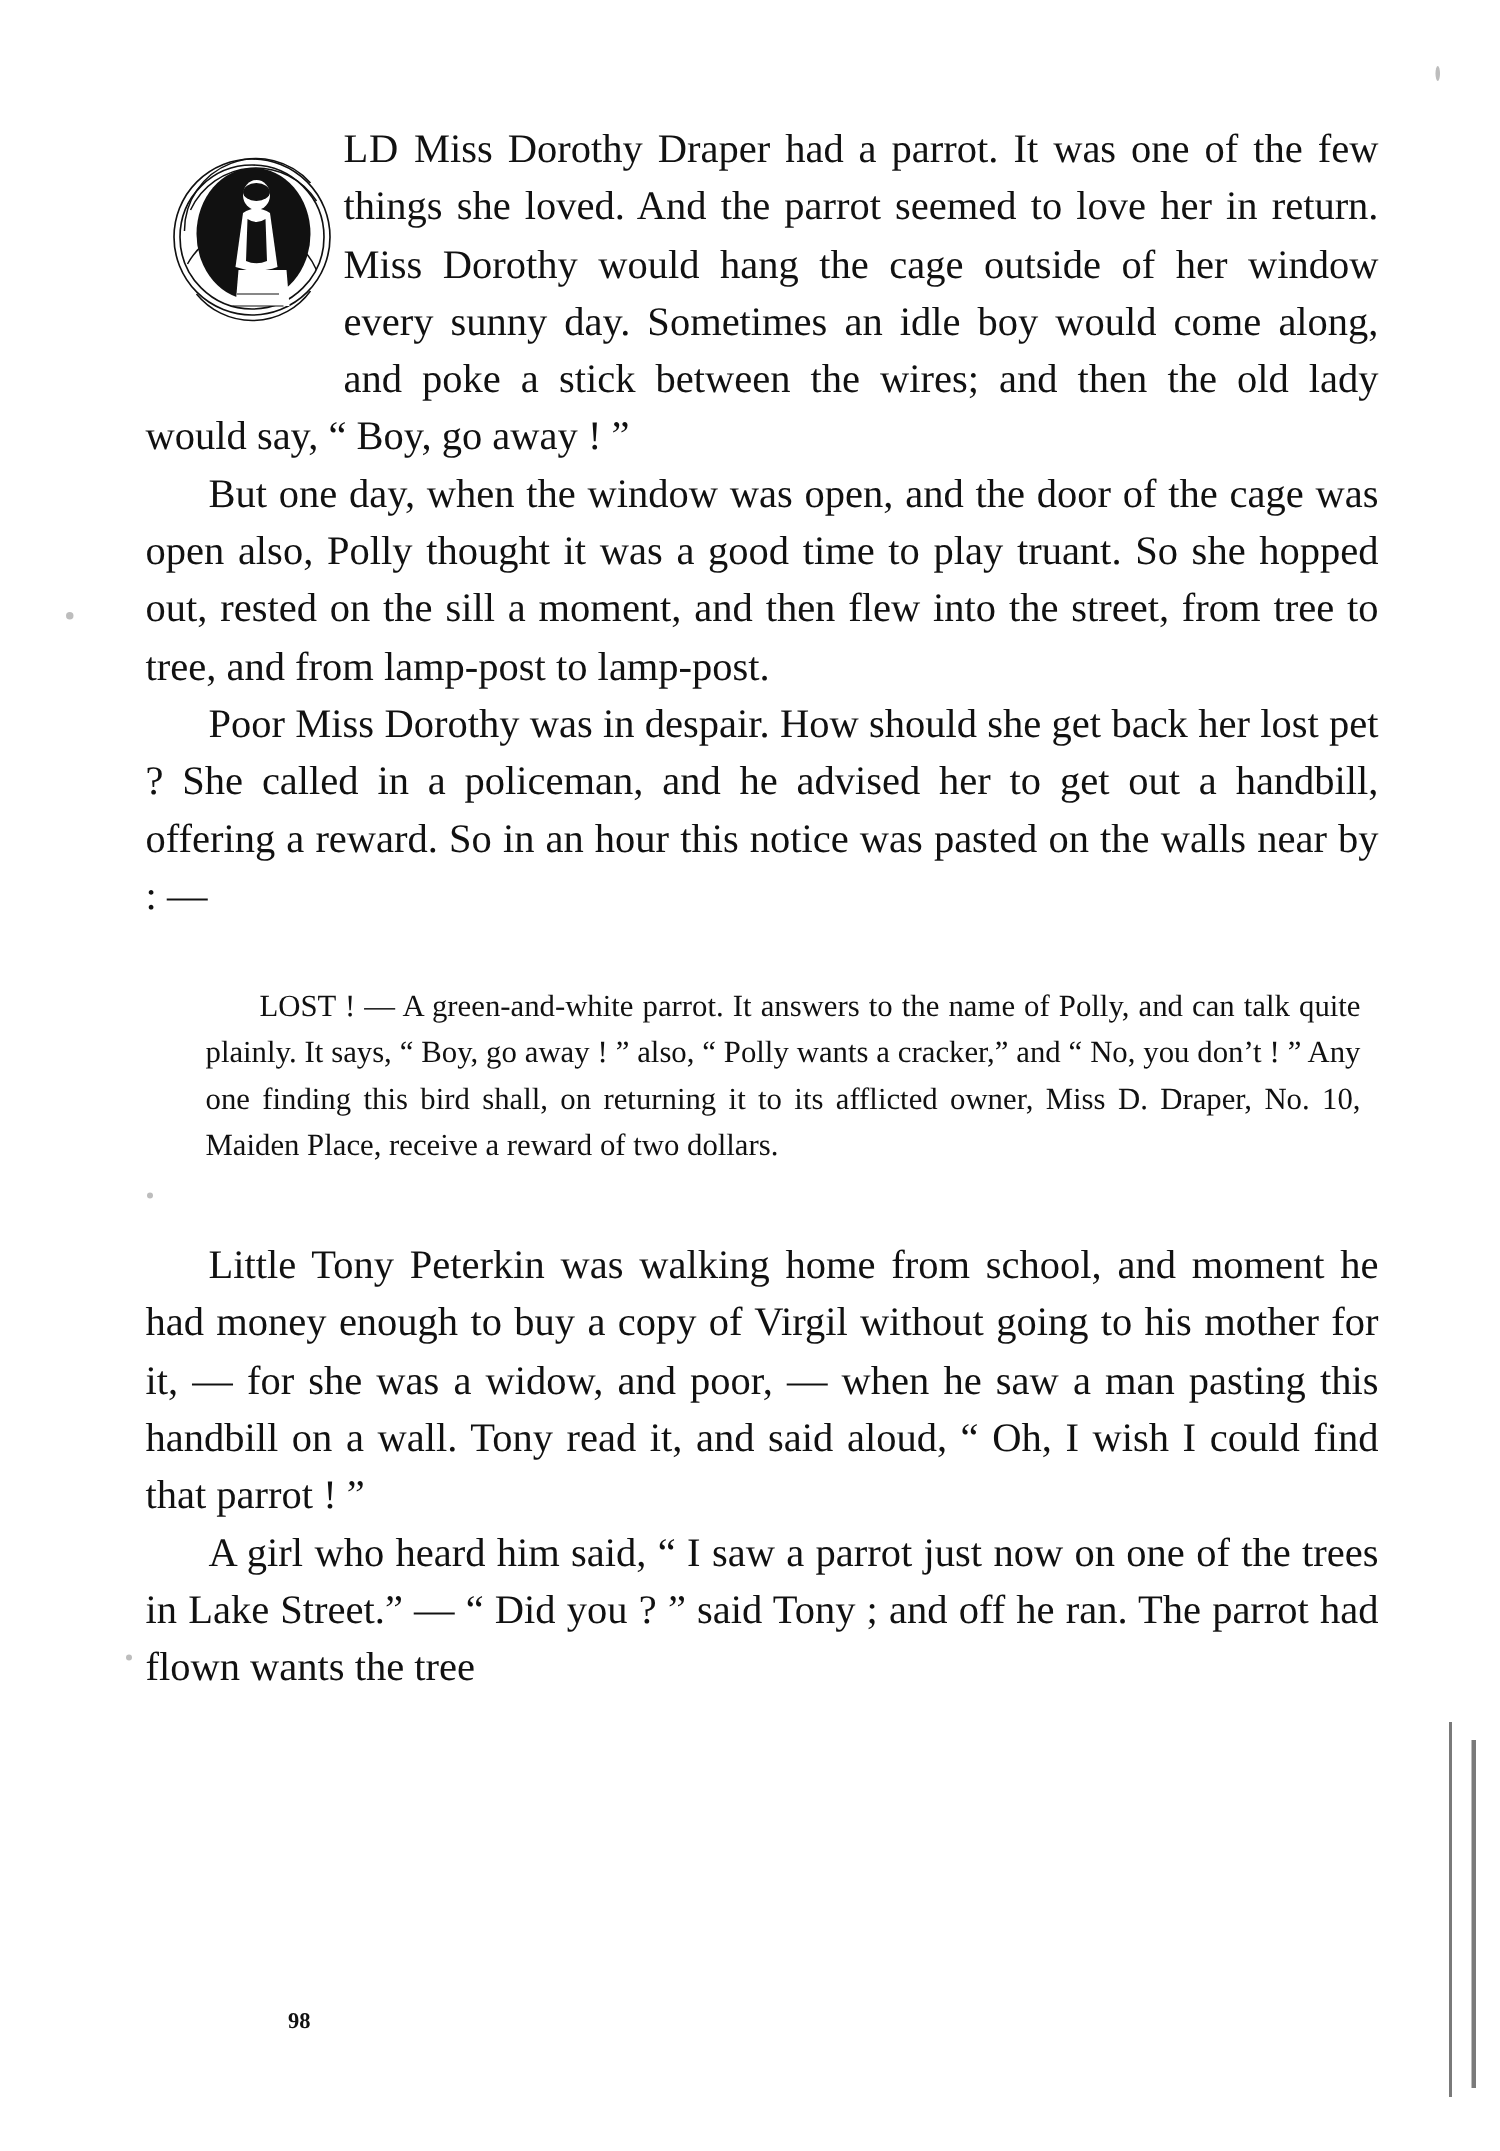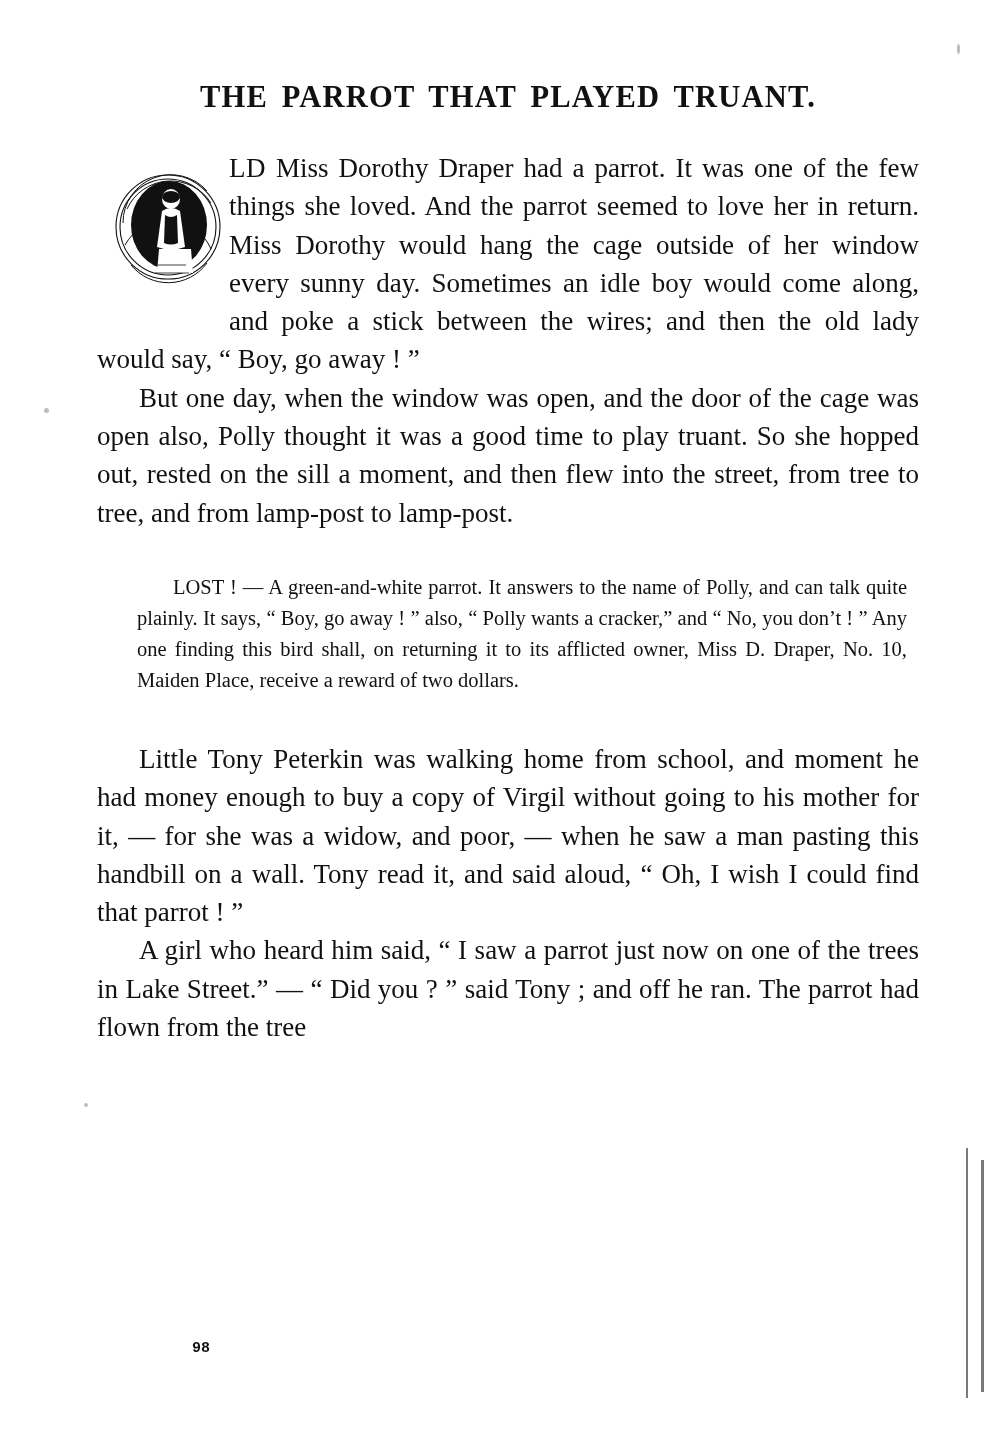--- a/index.html
+++ b/index.html
@@ -83,21 +83,21 @@
   .notice .first-line-indent { padding-left: 36px; }
 
   .gap { height: 44px; }
 
   .page-number {
     position: absolute;
     left: 192px;
     top: 1340px;
     font-size: 15px;
     font-weight: 700;
-    font-family: Liberation Mono, monospace;
+    font-family: Liberation Serif, serif;
     text-align: center;
   }
 
   
   .speck {
     position: absolute;
     background: #bdbdbd;
     border-radius: 50%;
   }
   .edge-line {
@@ -113,21 +113,20 @@
 
   <div class="speck" style="left:957px; top:44px; width:3px; height:10px;"></div>
   <div class="speck" style="left:44px; top:408px; width:5px; height:5px;"></div>
   <div class="speck" style="left:98px; top:795px; width:4px; height:4px;"></div>
   <div class="speck" style="left:84px; top:1103px; width:4px; height:4px;"></div>
   <div class="edge-line" style="left:966px; top:1148px; height:250px;"></div>
   <div class="edge-line" style="left:981px; top:1160px; height:232px; width:3px;"></div>
 
   <div class="content">
 
-    <h1 class="page-title">THE PARROT THAT PLAYED TRUANT.</h1>
 
     <div class="dropcap-art">
       <svg class="medallion" viewBox="0 0 106 148" xmlns="http://www.w3.org/2000/svg">
         <g fill="none" stroke="#111" stroke-width="1.1">
           <circle cx="53" cy="74" r="52"></circle>
           <circle cx="53" cy="74" r="48"></circle>
           <path d="M12 56 A48 48 0 0 1 96 50" stroke-width="1"></path>
           <path d="M8 70 A48 48 0 0 1 92 38" stroke-width="1"></path>
           <path d="M10 92 A48 48 0 0 1 96 96" stroke-width="1"></path>
           <path d="M16 112 A48 48 0 0 0 92 110" stroke-width="1"></path>
@@ -146,28 +145,29 @@
           <path d="M40 120 l34 0"></path>
           <path d="M43 112 l28 0"></path>
         </g>
       </svg>
     </div>
 
     <p class="body first"><span class="lead">LD</span><span> Miss Dorothy Draper had a parrot. It was one of the few things she loved. And the parrot seemed to love her in return. Miss Dorothy would hang the cage outside of her window every sunny day. Sometimes an idle boy would come along, and poke a stick between the wires; and then the old lady would say, “ Boy, go away ! ”</span></p>
 
     <p class="body">But one day, when the window was open, and the door of the cage was open also, Polly thought it was a good time to play truant. So she hopped out, rested on the sill a moment, and then flew into the street, from tree to tree, and from lamp-post to lamp-post.</p>
 
+    <p class="body">Poor Miss Dorothy was in despair. How should she get back her lost pet ? She called in a policeman, and he advised her to get out a handbill, offering a reward. So in an hour this notice was pasted on the walls near by : —</p>
 
     <div class="notice">
       <span class="first-line-indent"></span><span>LOST ! — A green-and-white parrot. It answers to the name of Polly, and can talk quite plainly. It says, “ Boy, go away ! ” also, “ Polly wants a cracker,” and “ No, you don’t ! ” Any one finding this bird shall, on returning it to its afflicted owner, Miss D. Draper, No. 10, Maiden Place, receive a reward of two dollars.</span>
     </div>
 
     <div class="gap"></div>
 
     <p class="body">Little Tony Peterkin was walking home from school, and moment he had money enough to buy a copy of Virgil without going to his mother for it, — for she was a widow, and poor, — when he saw a man pasting this handbill on a wall. Tony read it, and said aloud, “ Oh, I wish I could find that parrot ! ”</p>
 
-    <p class="body">A girl who heard him said, “ I saw a parrot just now on one of the trees in Lake Street.” — “ Did you ? ” said Tony ; and off he ran. The parrot had flown from the tree</p>
+    <p class="body">A girl who heard him said, “ I saw a parrot just now on one of the trees in Lake Street.” — “ Did you ? ” said Tony ; and off he ran. The parrot had flown wants the tree</p>
 
   </div>
 
   <div class="page-number">98</div>
 
 </div>
 
 </body></html>

